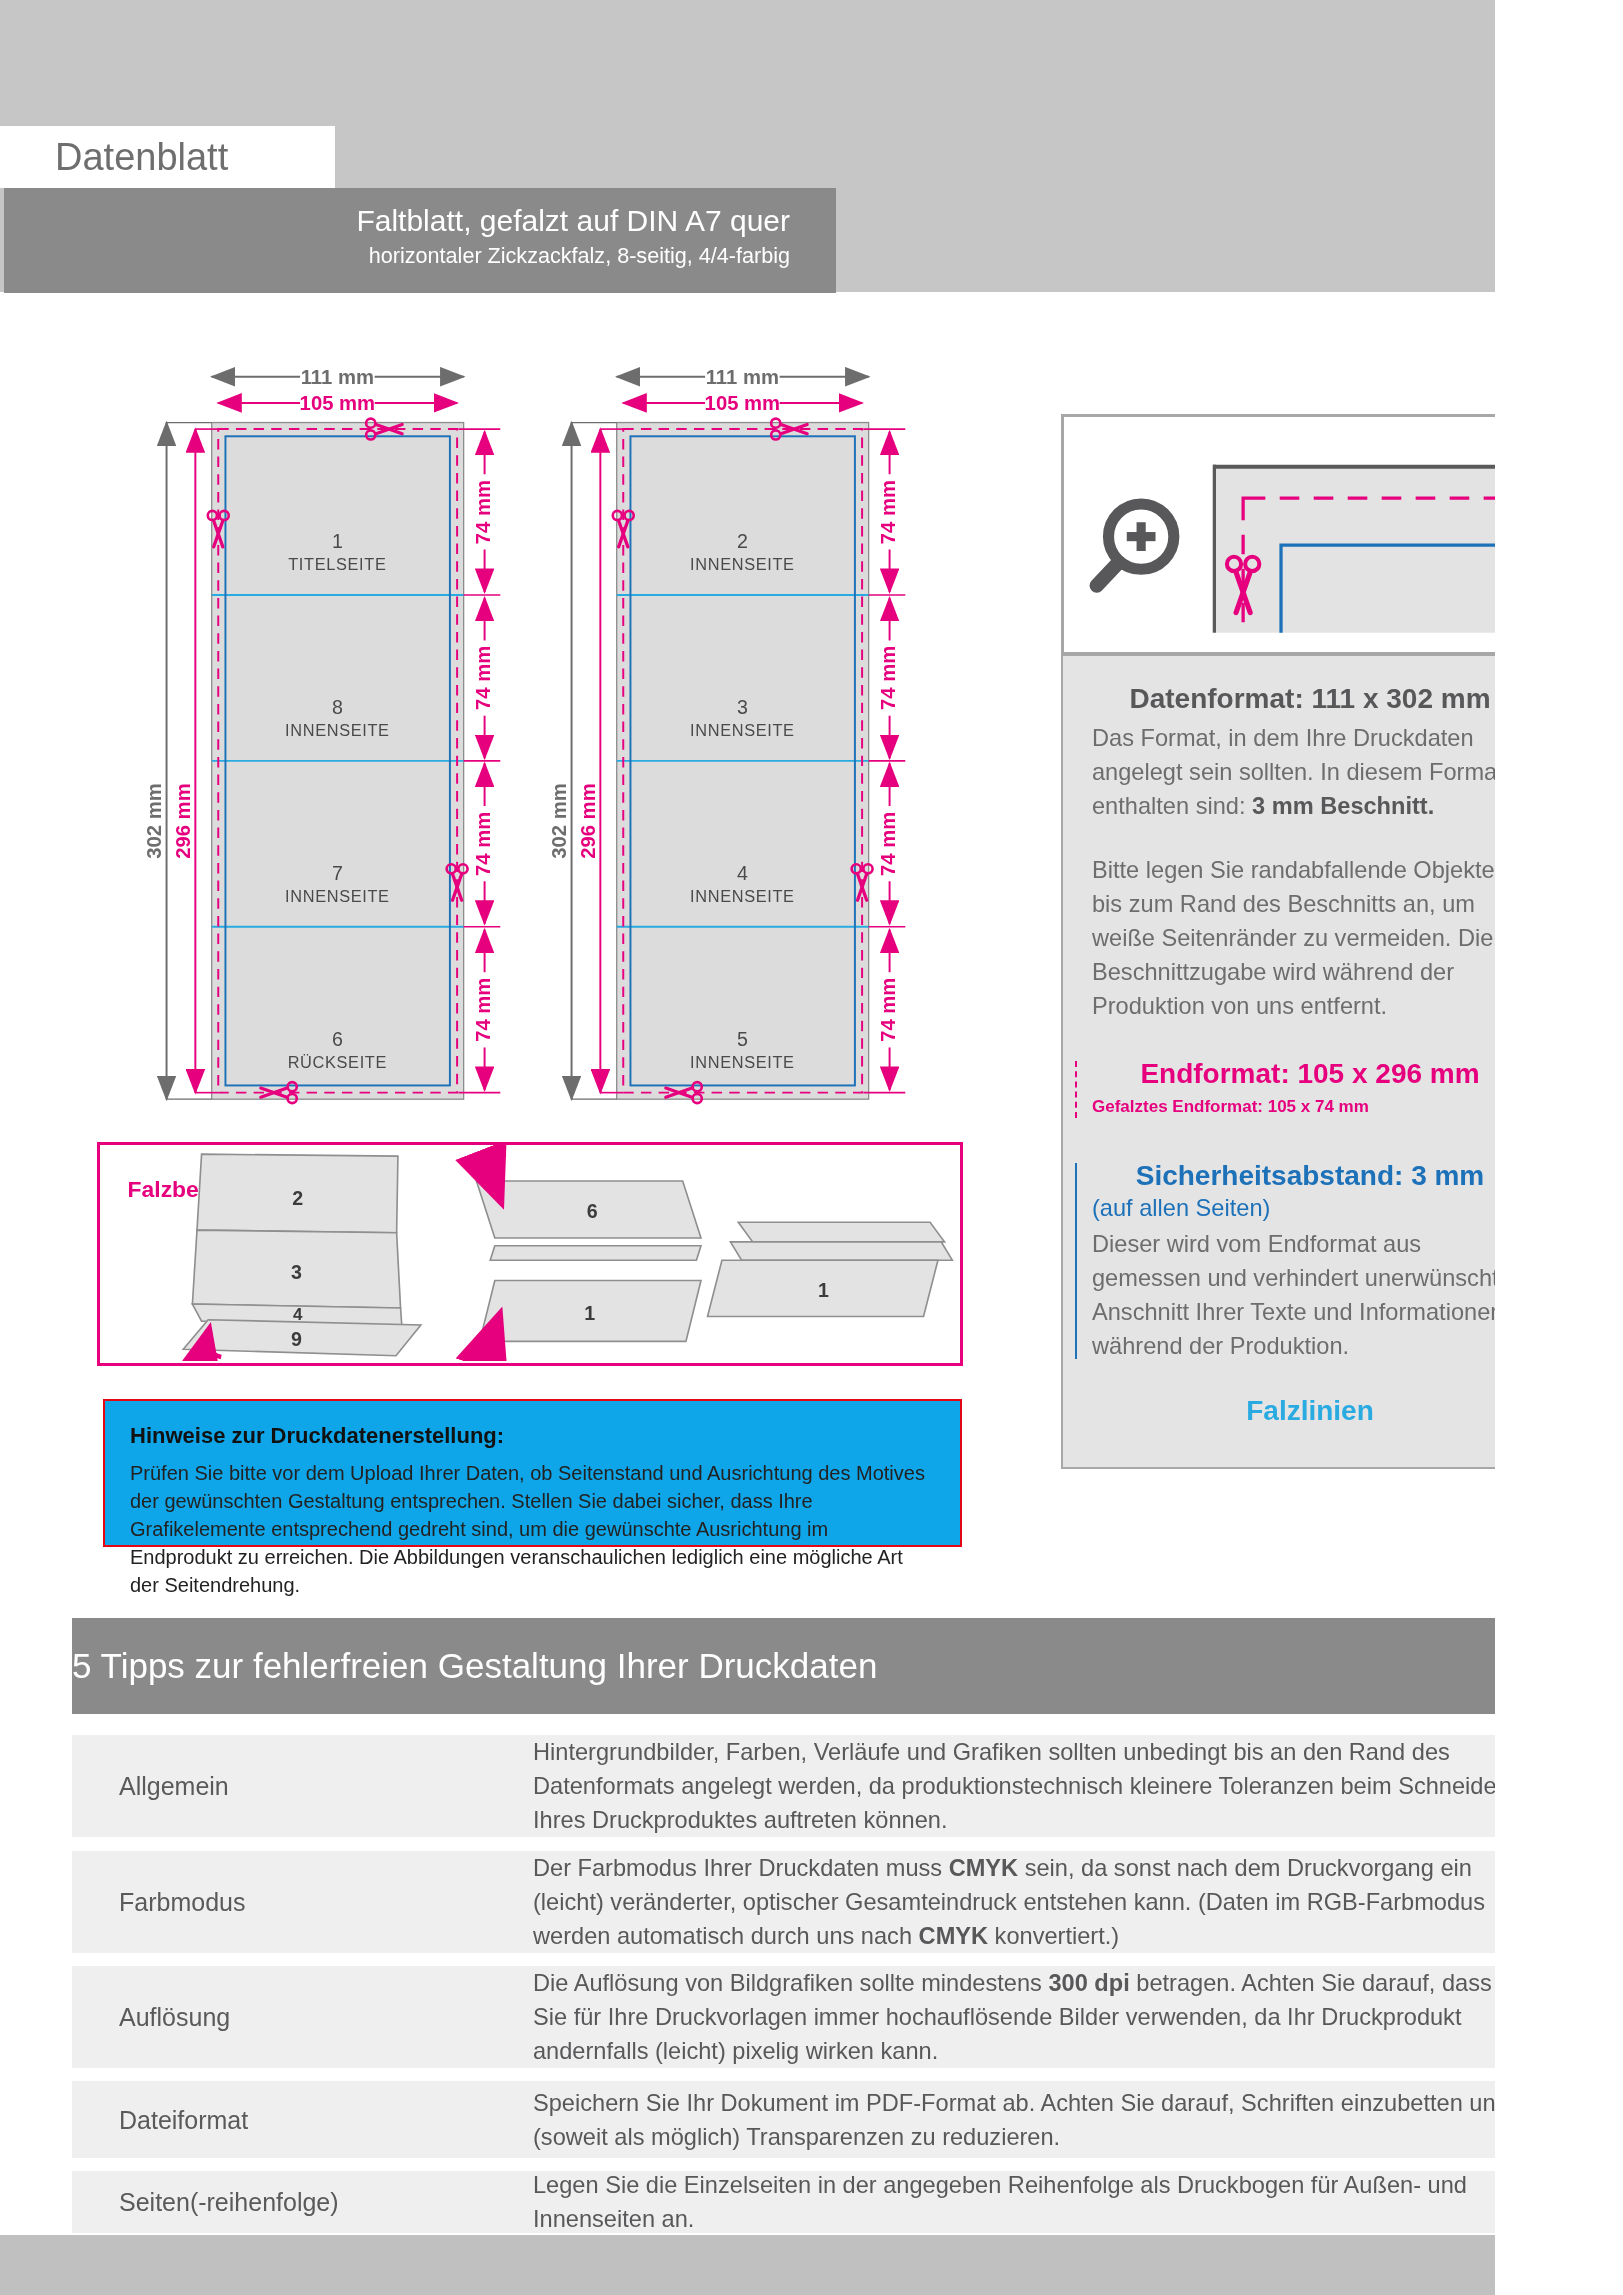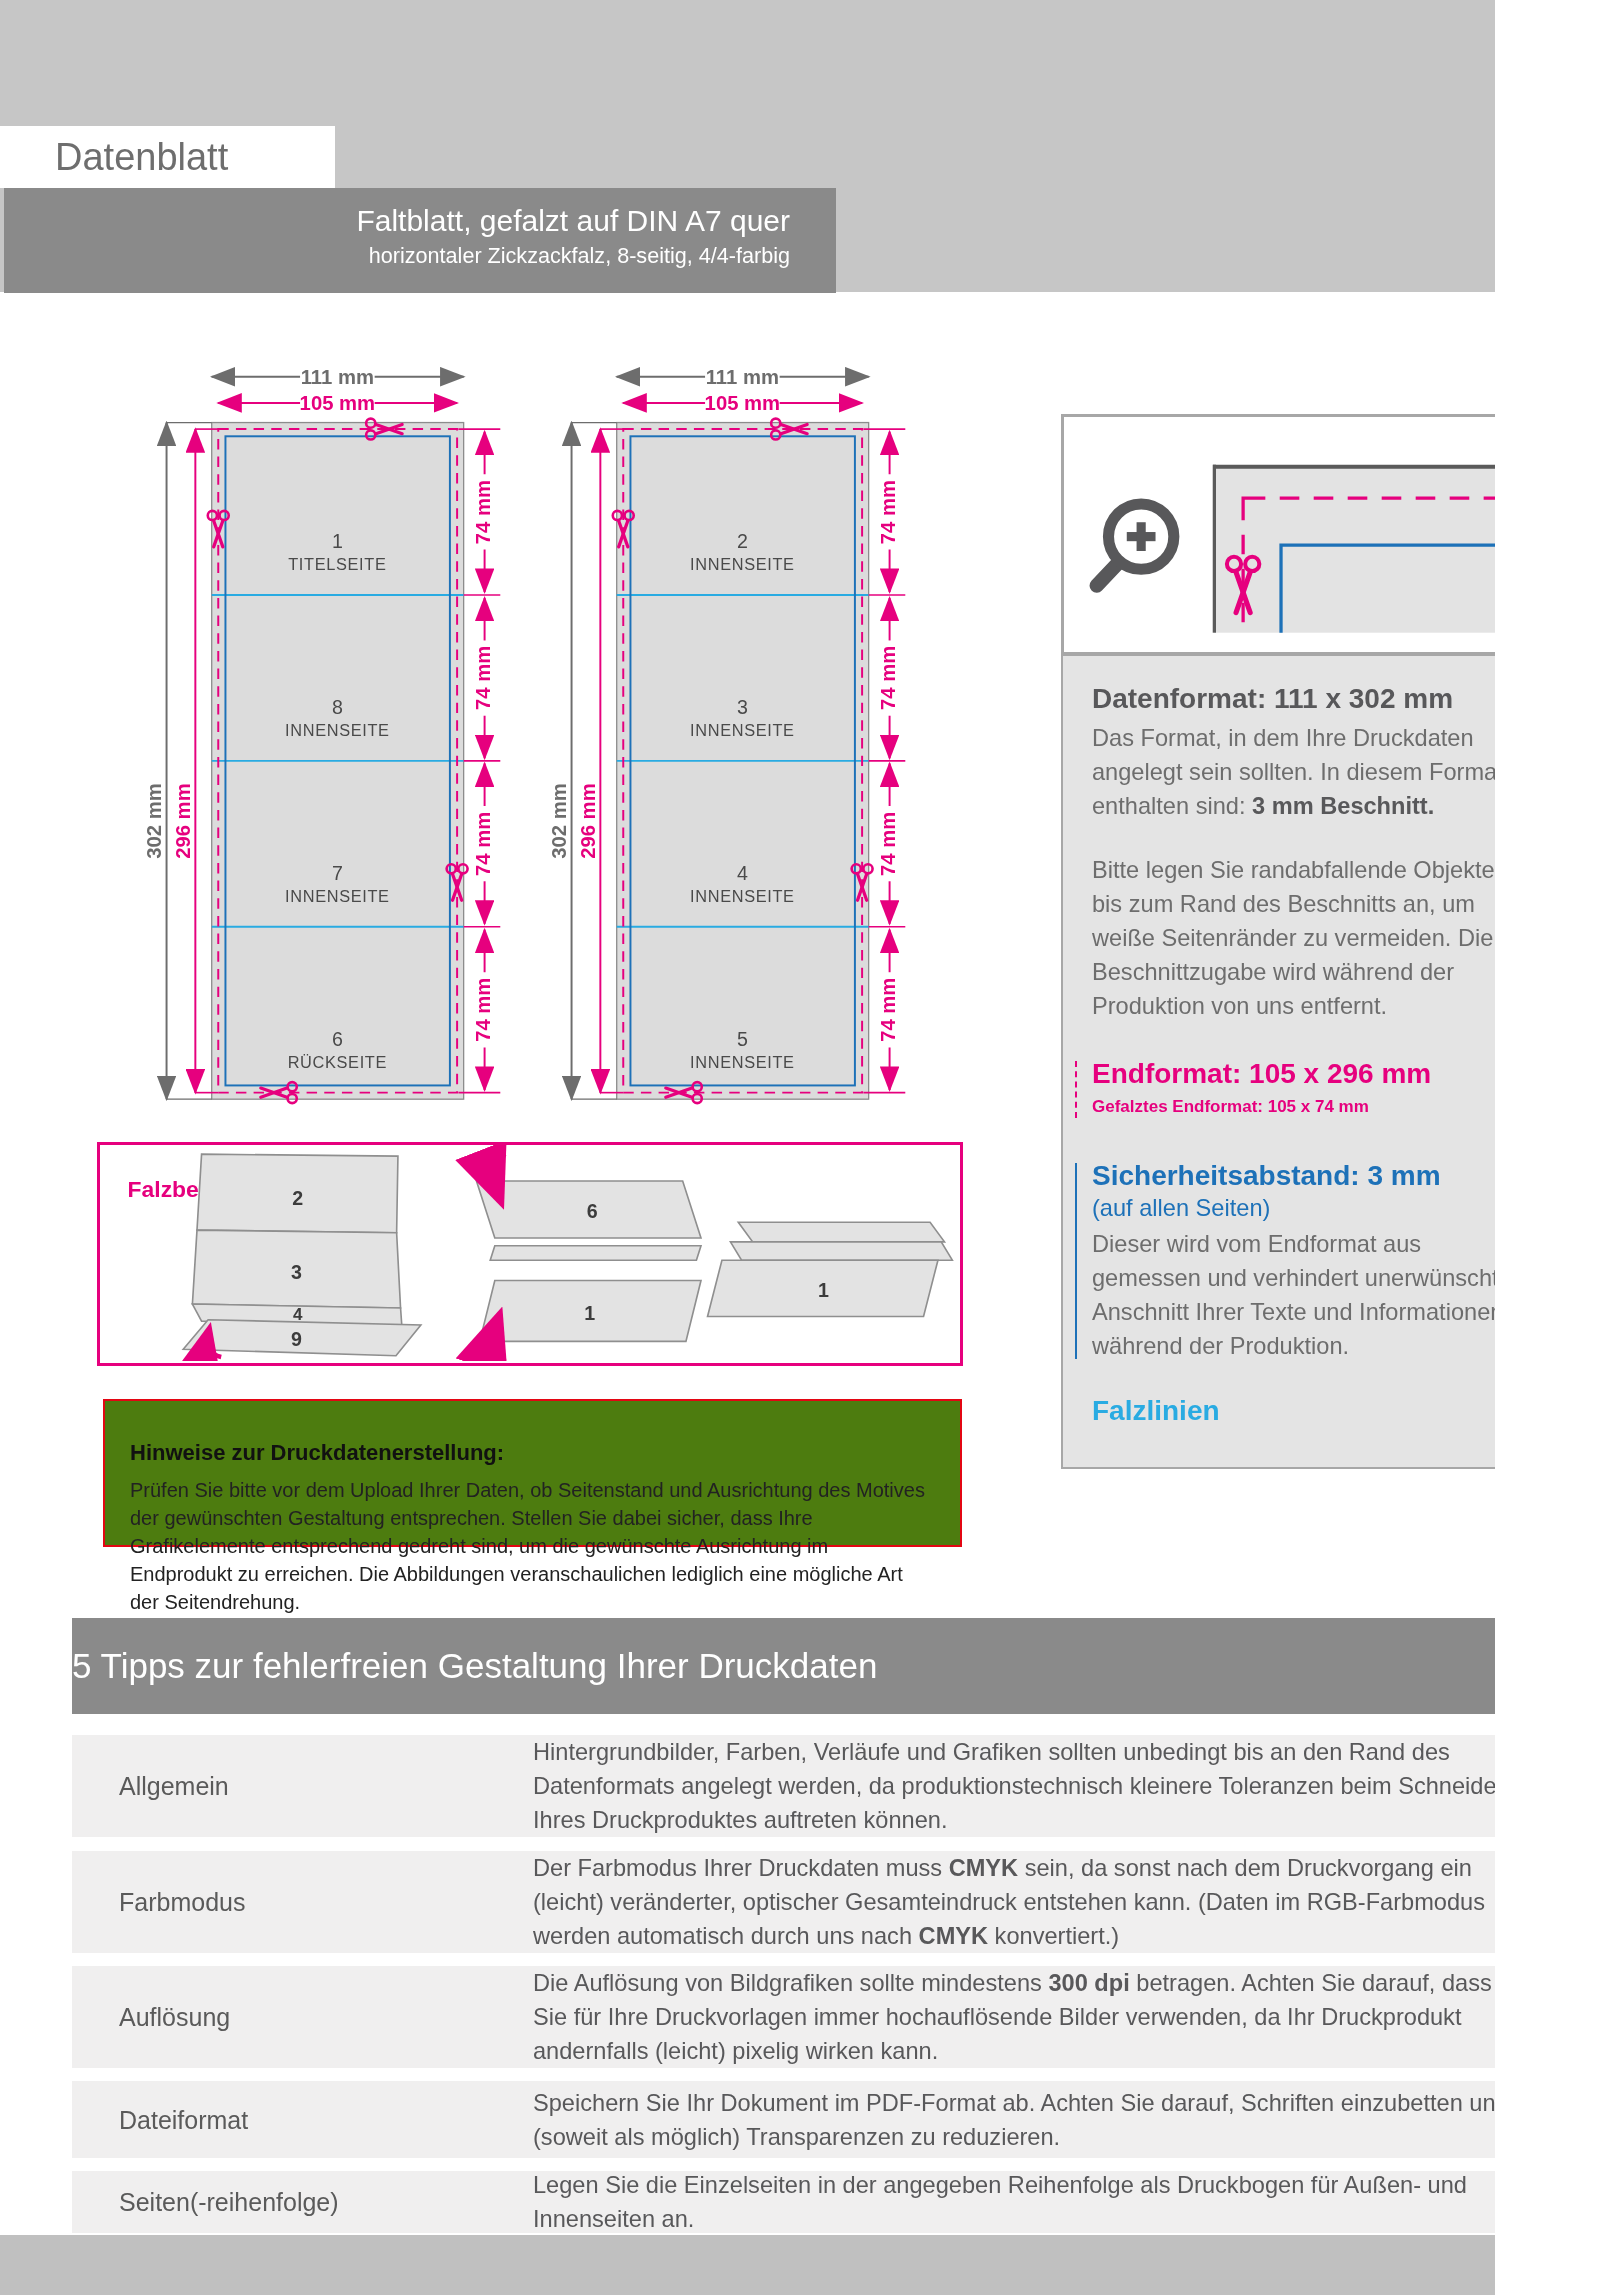--- a/index.html
+++ b/index.html
@@ -17,35 +17,35 @@
 
   
   .diagram-svg{position:absolute;}
   svg text{font-family:"Liberation Sans", sans-serif;}
 
   
   .zoombox{position:absolute;left:1061px;top:414px;width:494px;height:241px;background:#ffffff;
            border:3.3px solid #a7a7a7;box-sizing:border-box;overflow:hidden;}
   .infopanel{position:absolute;left:1061px;top:654px;width:494px;height:815px;background:#e4e4e4;
              border:2px solid #a7a7a7;box-sizing:border-box;padding:26px 25px 0 29px;overflow:hidden;}
-  .infopanel h2{margin:0;font-size:28px;line-height:34px;font-weight:bold;}
+  .infopanel h2{margin:0;font-size:28px;line-height:34px;font-weight:bold;text-align:center;}
   .infopanel .sub{font-size:17px;line-height:31px;font-weight:bold;}
   .infopanel .subreg{font-size:23.6px;line-height:31px;}
   .infopanel p{margin:0;font-size:23.6px;line-height:34px;color:#6d6d6d;}
   .infopanel .sec{position:relative;padding-left:0;}
   .infopanel .bar{position:absolute;left:-17px;top:3.9px;bottom:3.9px;width:0;}
   .c-ink{color:#58585a;} .c-magenta{color:#e6007e;} .c-blue{color:#1d71b8;} .c-cyan{color:#29abe2;}
   .b{font-weight:bold;color:#58585a;}
   .bm{font-weight:bold;}
 
   
   .falzbox{position:absolute;left:97px;top:1142px;width:866px;height:224px;background:#ffffff;
            border:3.9px solid #e6007e;box-sizing:border-box;}
-  .hinweise{position:absolute;left:103px;top:1399px;width:859px;height:148px;background:#4d7c0f;
-            border:2.6px solid #e30613;box-sizing:border-box;padding:38px 26px 0 25px;}
+  .hinweise{position:absolute;left:103px;top:1399px;width:859px;height:148px;background:#0ea5e9;
+            border:2.6px solid #e30613;box-sizing:border-box;padding:21px 26px 0 25px;}
   .hinweise .h{font-size:22px;font-weight:bold;color:#111111;margin:0 0 9.2px 0;}
   .hinweise p{margin:0;font-size:20px;line-height:28px;color:#222222;max-width:798px;}
 
   
   .tips-header{position:absolute;left:72px;top:1618px;width:1478px;height:96px;background:#8a8a8a;}
   .tips-header .t{color:#ffffff;font-size:35px;line-height:96px;}
   .tip-row{position:absolute;left:72px;width:1478px;background:#f0efef;}
   .tip-row .lbl{position:absolute;left:47px;top:50%;transform:translateY(-50%);
                 font-size:25px;color:#5a5a5a;white-space:nowrap;}
   .tip-row .txt{position:absolute;left:461px;top:50%;transform:translateY(-50%);

